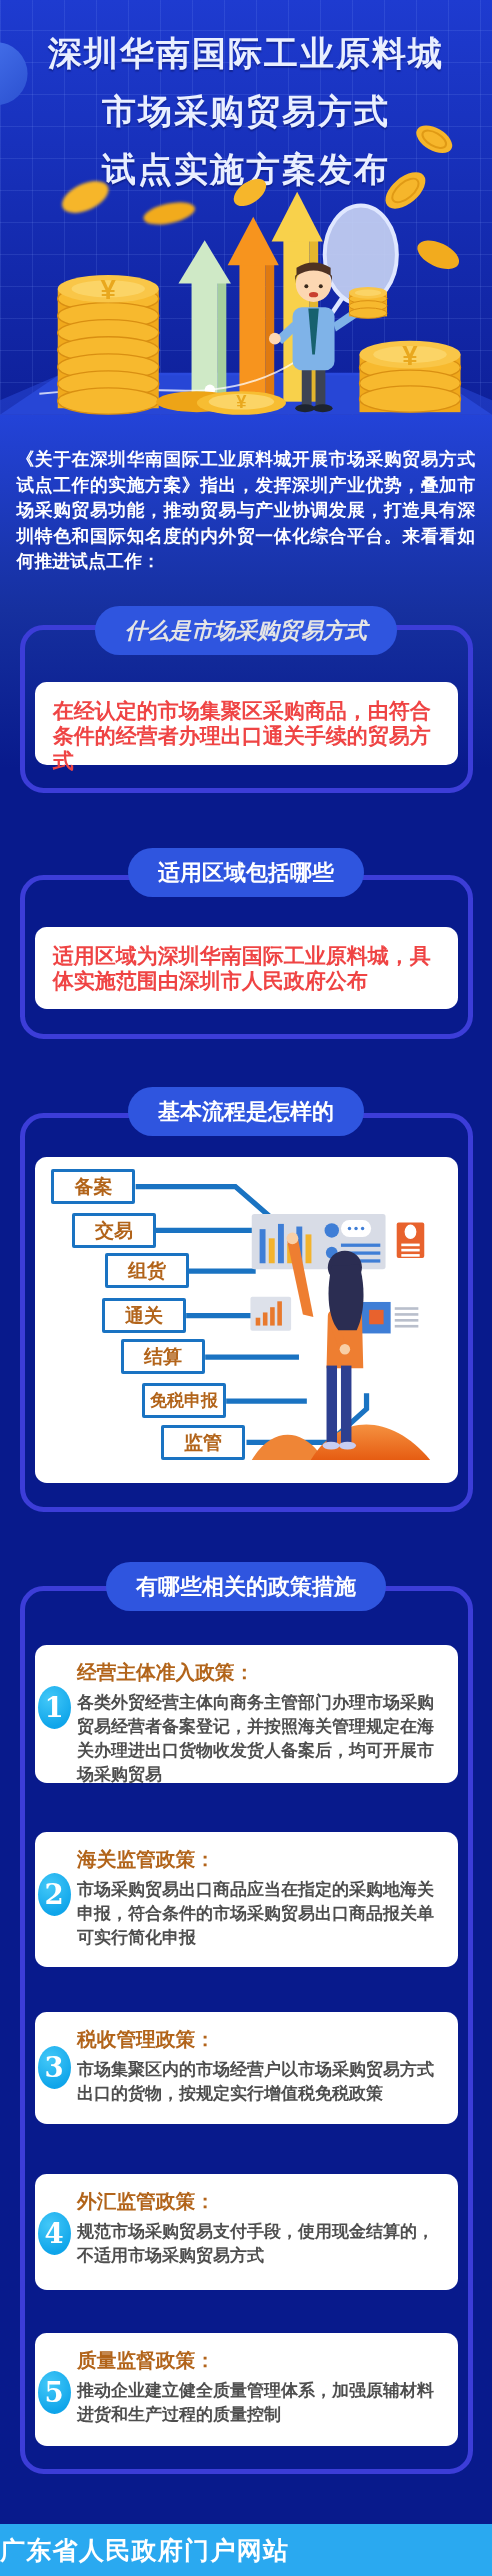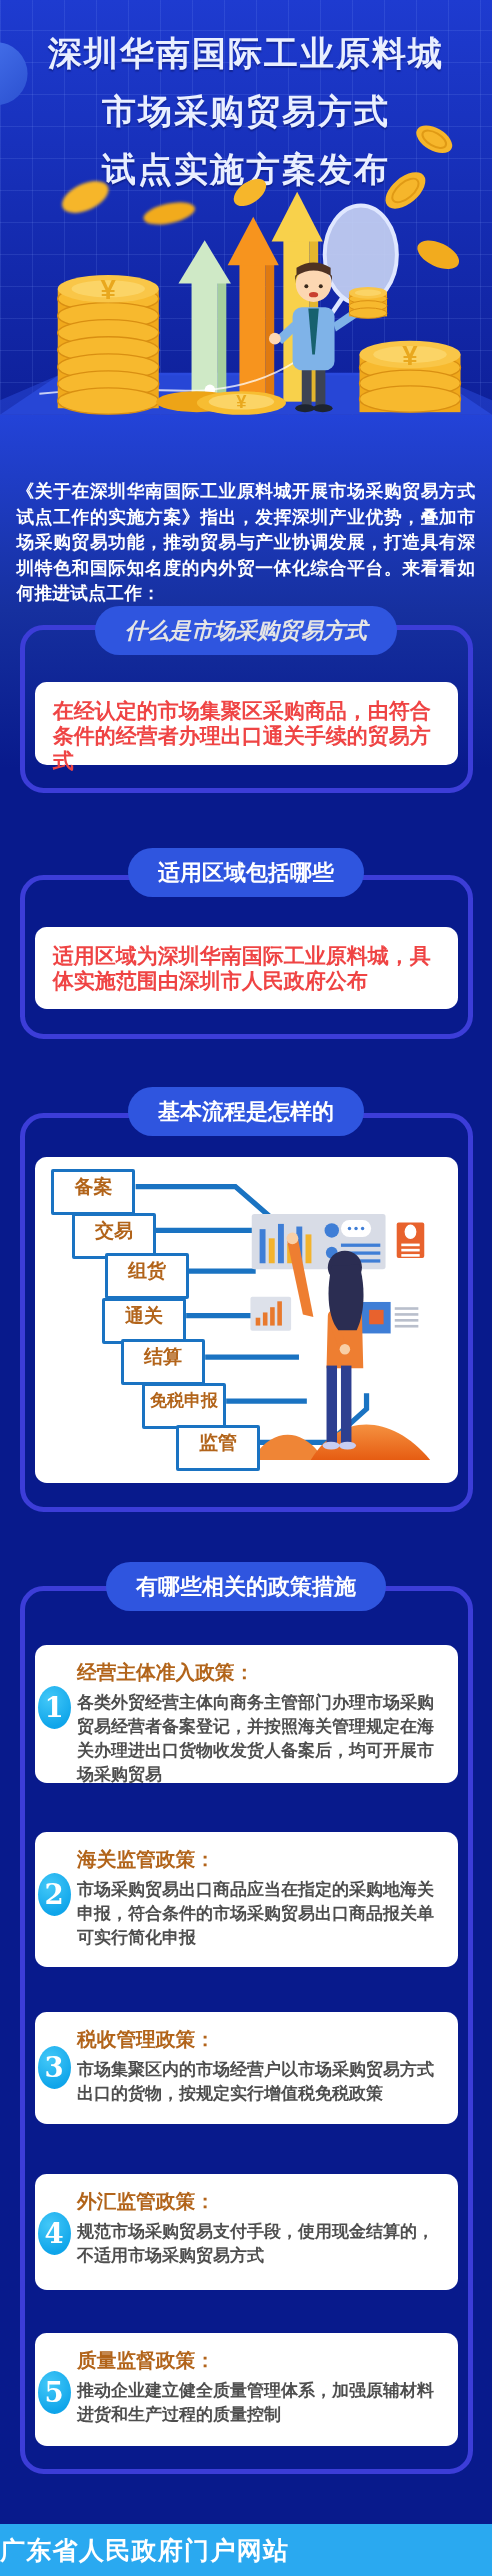--- a/index.html
+++ b/index.html
@@ -15,36 +15,36 @@
   .title{position:absolute;left:0;top:23.6px;width:492px;text-align:center;
     font-weight:900;font-size:34px;line-height:58px;letter-spacing:2px;
     color:#e9efff;text-shadow:0 2px 1.3px rgba(6,16,90,.45);}
   .hart{position:absolute;left:0;top:0;}
 
   
   .intro-bg{position:absolute;left:0;top:415px;width:492px;height:354px;
     background:linear-gradient(180deg,#2343d8 0%,#16309f 55%,rgba(8,26,140,0) 100%);}
   .intro{position:absolute;left:16.4px;top:446px;width:459px;
     font-family:"DejaVu Serif","Liberation Serif",serif;font-weight:700;
-    font-size:17.7px;line-height:25.6px;color:#ffffff;letter-spacing:0.3px;text-align:justify;margin-top:32px;}
+    font-size:17.7px;line-height:25.6px;color:#ffffff;letter-spacing:0.3px;text-align:justify;}
 
   
   .outline{position:absolute;left:19.7px;width:453px;box-sizing:border-box;
     border:5.9px solid #3c3dd8;border-radius:23.6px;}
   .pill{position:absolute;left:50%;transform:translateX(-50%);height:49px;
     background:#2f55df;border-radius:26px;padding:0 30px;white-space:nowrap;
     font-size:22px;font-weight:800;line-height:49px;color:#ffffff;}
   .pill.cream{color:#e5e5e5;font-style:italic;}
   .card{position:absolute;left:35px;width:423px;background:#ffffff;border-radius:11.8px;
     box-sizing:border-box;}
   .card-body{position:absolute;left:17.7px;right:18.4px;top:15.7px;
     font-size:21px;line-height:25px;font-weight:700;color:#ef4444;}
 
   
-  .flow-box{position:absolute;width:84px;height:46px;box-sizing:border-box;
+  .flow-box{position:absolute;width:84px;height:35px;box-sizing:border-box;
     border:3.3px solid #1a73c2;border-radius:2px;background:#fff;
     text-align:center;font-size:19px;font-weight:800;color:#b2641a;line-height:29px;}
   .flow-box.small{font-size:17px;}
 
   
   .policy-heading{position:absolute;left:42px;top:14.4px;
     font-size:19.7px;font-weight:700;color:#b2641a;}
   .policy-body{position:absolute;left:42px;right:9.2px;top:46px;
     font-size:17px;line-height:24px;font-weight:700;color:#4e4e4e;}
   .badge{position:absolute;left:2.6px;top:41px;width:33px;height:43px;border-radius:50%;
@@ -291,21 +291,21 @@
         <path d="M452 166 C442 210 448 248 462 264 L490 264 C502 240 504 198 494 164 Z" fill="#2b2d52"></path>
       </g>
     </svg>
 
     <div class="flow-box" style="left:16.4px;top:11.8px;">备案</div>
     <div class="flow-box" style="left:37px;top:56px;">交易</div>
     <div class="flow-box" style="left:52px;top:96px;margin-left:18px;">组货</div>
     <div class="flow-box" style="left:67px;top:141px;">通关</div>
     <div class="flow-box" style="left:86px;top:182px;">结算</div>
     <div class="flow-box small" style="left:107px;top:226px;">免税申报</div>
-    <div class="flow-box" style="left:141px;top:268px;">监管</div>
+    <div class="flow-box" style="left:126px;top:268px;">监管</div>
   </div>
 
   <div class="card" style="top:1645px;height:138px;">
     <div class="badge">1</div>
     <div class="policy-heading">经营主体准入政策：</div>
     <div class="policy-body">各类外贸经营主体向商务主管部门办理市场采购贸易经营者备案登记，并按照海关管理规定在海关办理进出口货物收发货人备案后，均可开展市场采购贸易</div>
   </div>
 
   <div class="card" style="top:1832px;height:135px;">
     <div class="badge">2</div>

